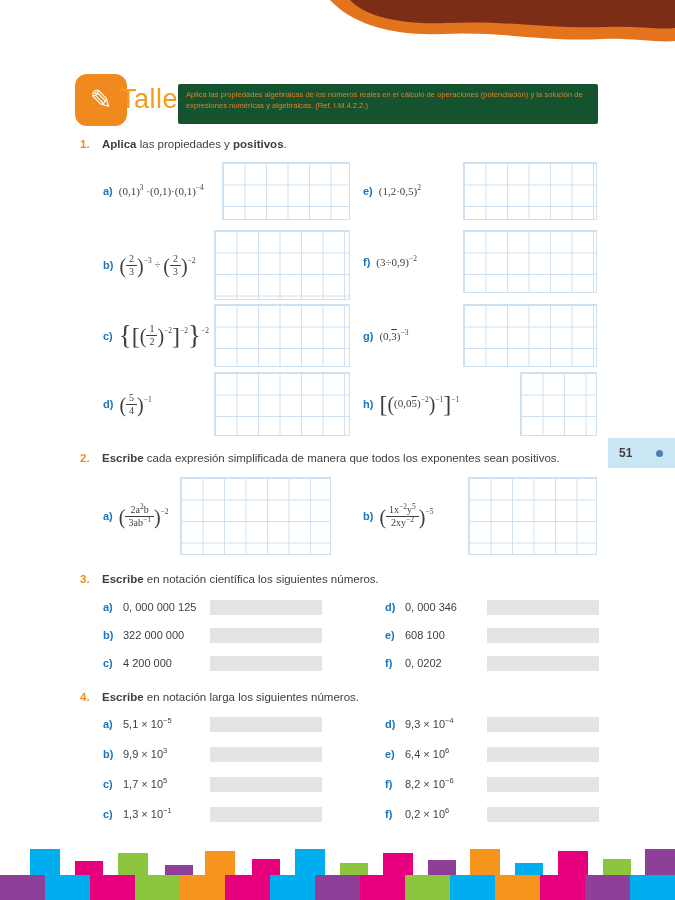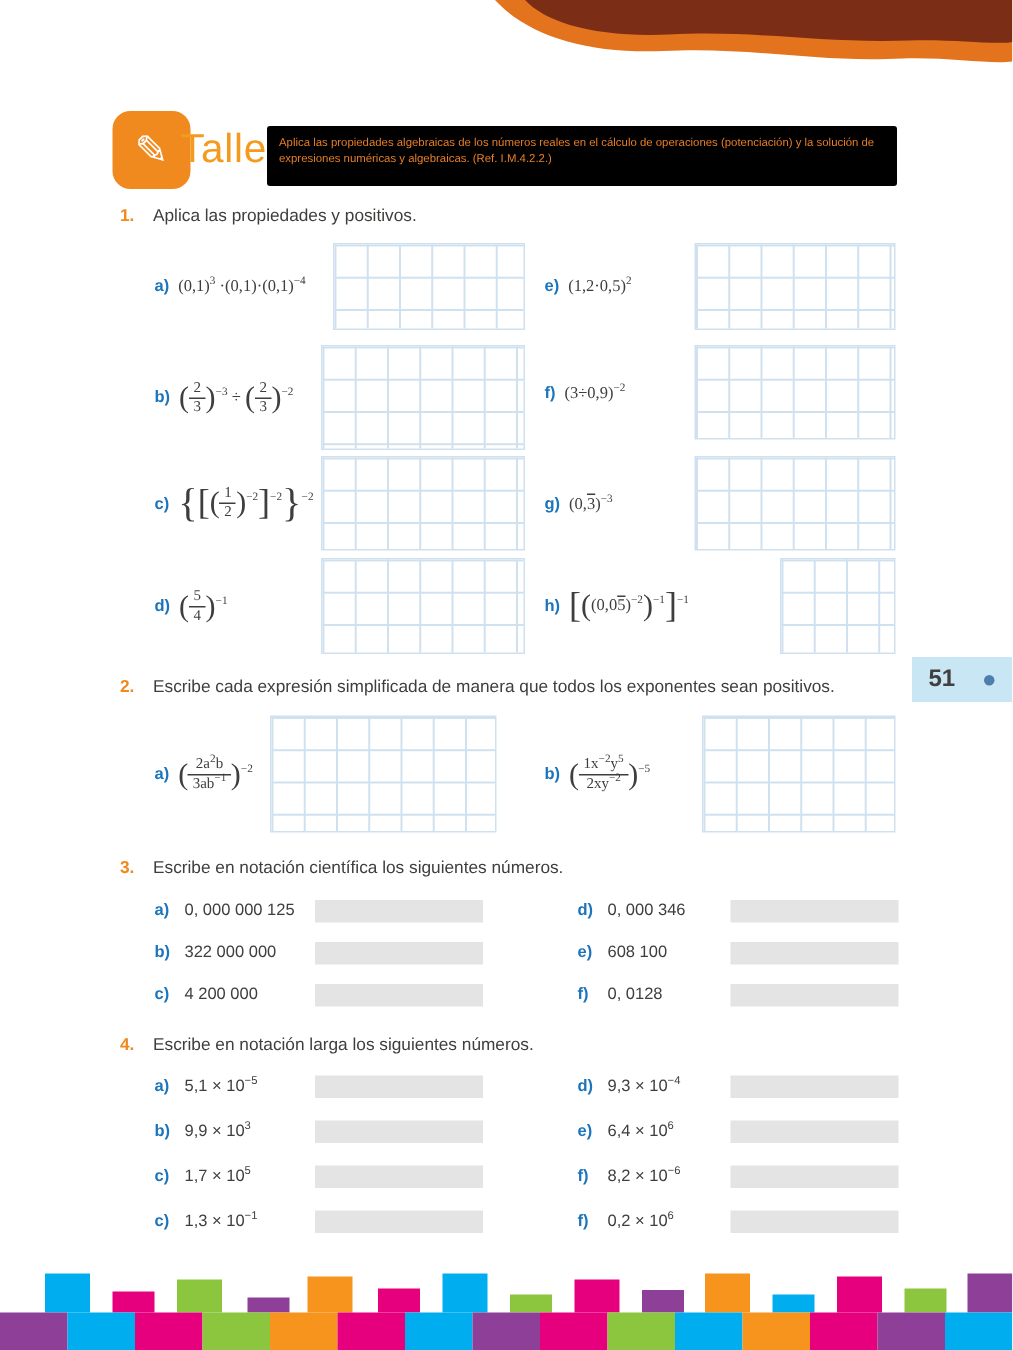--- a/index.html
+++ b/index.html
@@ -4,26 +4,26 @@
 <style>
   html,body{margin:0;padding:0;background:#ffffff;}
   body{font-family:"Liberation Sans",sans-serif;}
   .page{position:relative;width:675px;height:900px;background:#ffffff;overflow:hidden;}
   .abs{position:absolute;}
 
   
   .badge{position:absolute;left:75px;top:74px;width:52px;height:52px;background:#F08A1E;border-radius:12px;display:flex;align-items:center;justify-content:center;}
   .badge .pencil{color:#ffffff;font-size:27px;transform:rotate(0deg);}
   .taller-title{position:absolute;left:120px;top:84px;font-size:27px;color:#F49B1E;font-weight:500;letter-spacing:0.5px;}
-  .desc{position:absolute;left:178px;top:84px;width:420px;height:40px;background:#000000;color:#E87E27;font-size:7.6px;line-height:1.45;padding:5px 8px;box-sizing:border-box;border-radius:2px;}
+  .desc{position:absolute;left:178px;top:84px;width:420px;height:40px;background:#14532d;color:#E87E27;font-size:7.6px;line-height:1.45;padding:5px 8px;box-sizing:border-box;border-radius:2px;}
 
   
   .exhead{position:absolute;display:flex;font-size:11.5px;color:#3E3E3D;}
   .exnum{width:22px;color:#F08A1E;font-weight:bold;}
-  .exprompt b{font-weight:normal;text-align:right;}
+  .exprompt b{font-weight:bold;text-align:right;}
 
   
   .exrow{position:absolute;display:flex;align-items:center;}
   .ltr{color:#1C75BC;font-weight:bold;font-size:11px;margin-right:6px;flex:none;}
   .expr{color:#3E3E3D;font-size:11px;display:inline-block;white-space:nowrap;font-family:Liberation Serif, serif;}
   .grid{margin-left:auto;flex:none;border:1px solid #CFE0EF;box-sizing:border-box;
         background-image:linear-gradient(to right,#CFE0EF 1px,transparent 1px),
                          linear-gradient(to bottom,#CFE0EF 1px,transparent 1px);
         background-size:21.5px 21.5px;}
 
@@ -31,21 +31,21 @@
   .frac{display:inline-flex;flex-direction:column;vertical-align:middle;font-size:10px;line-height:1.2;text-align:center;}
   .frac .num{border-bottom:1px solid #3E3E3D;padding:0 3px;}
   .frac .den{padding:0 3px;}
   .bp{font-size:20px;font-weight:300;vertical-align:middle;line-height:1;}
   .bp1{font-size:24px;font-weight:300;vertical-align:middle;line-height:1;}
   .bp2{font-size:27px;font-weight:300;vertical-align:middle;line-height:1;}
   .ovl{text-decoration:overline;}
 
   
   .ptab{position:absolute;left:608px;top:438px;width:67px;height:30px;background:#C9E6F5;display:flex;align-items:center;}
-  .ptab .pnum{margin-left:11px;font-size:16px;font-weight:bold;color:#404040;}
+  .ptab .pnum{margin-left:11px;font-size:12px;font-weight:bold;color:#404040;}
   .tabdot{width:7px;height:7px;border-radius:50%;background:#4C7FAE;margin-left:auto;margin-right:12px;}
 
   
   .vrow{position:absolute;display:flex;align-items:center;height:16px;}
   .vrow .ltr{width:16px;margin-right:4px;}
   .val{color:#3E3E3D;font-size:11px;white-space:nowrap;}
   .ans{margin-left:auto;width:112px;height:15px;background:#E4E4E4;flex:none;}
 
   
   .footer{position:absolute;left:0;bottom:0;width:675px;height:55px;}
@@ -179,21 +179,21 @@
     <span class="val">0, 000 346</span>
     <div class="ans"></div>
   </div>
   <div class="vrow" style="left:385px;top:627px;width:214px;">
     <span class="ltr">e)</span>
     <span class="val">608 100</span>
     <div class="ans"></div>
   </div>
   <div class="vrow" style="left:385px;top:655px;width:214px;">
     <span class="ltr">f)</span>
-    <span class="val">0, 0128</span>
+    <span class="val">0, 0202</span>
     <div class="ans"></div>
   </div>
 
   <div class="exhead" style="left:80px;top:691px;">
     <span class="exnum">4.</span>
     <span class="exprompt"><b>Escribe</b> en notación larga los siguientes números.</span>
   </div>
 
   <div class="vrow" style="left:103px;top:716px;width:219px;">
     <span class="ltr">a)</span>

